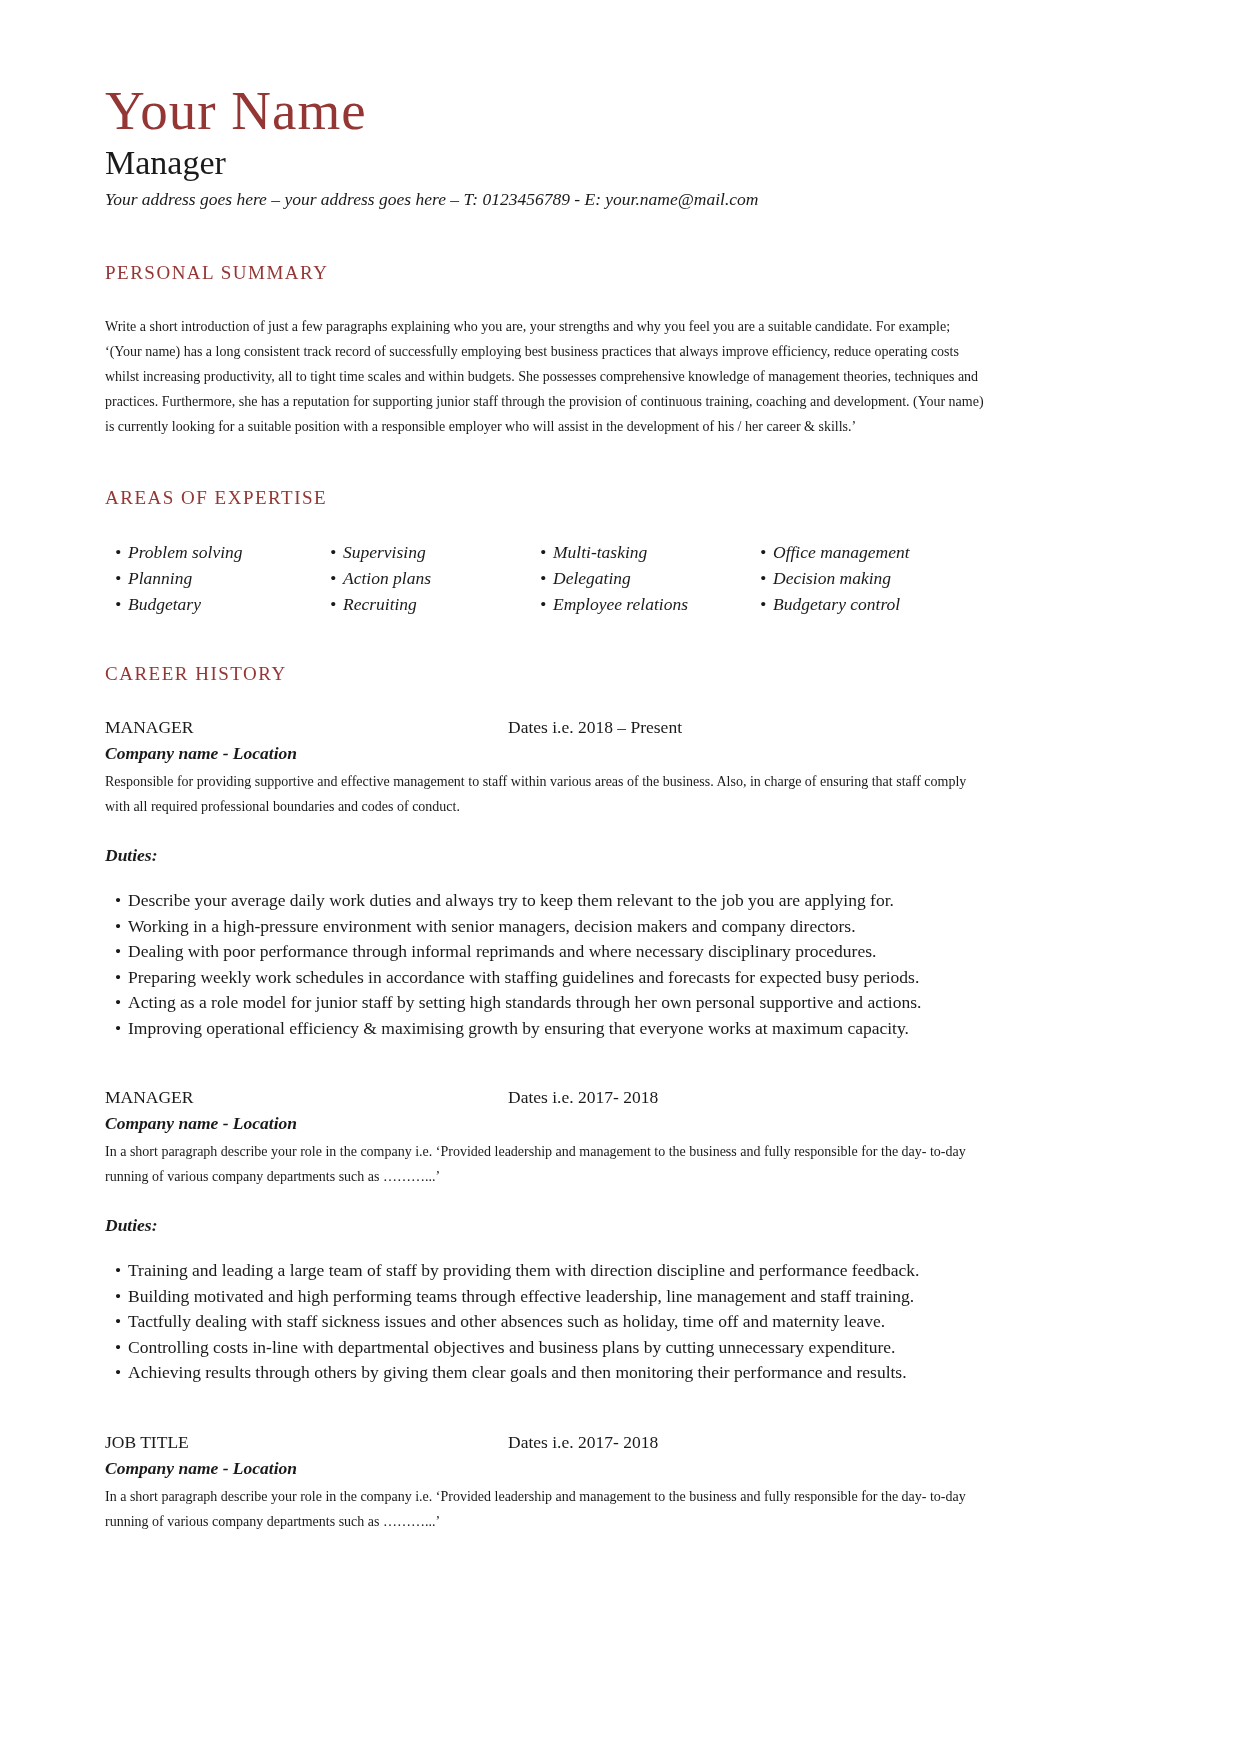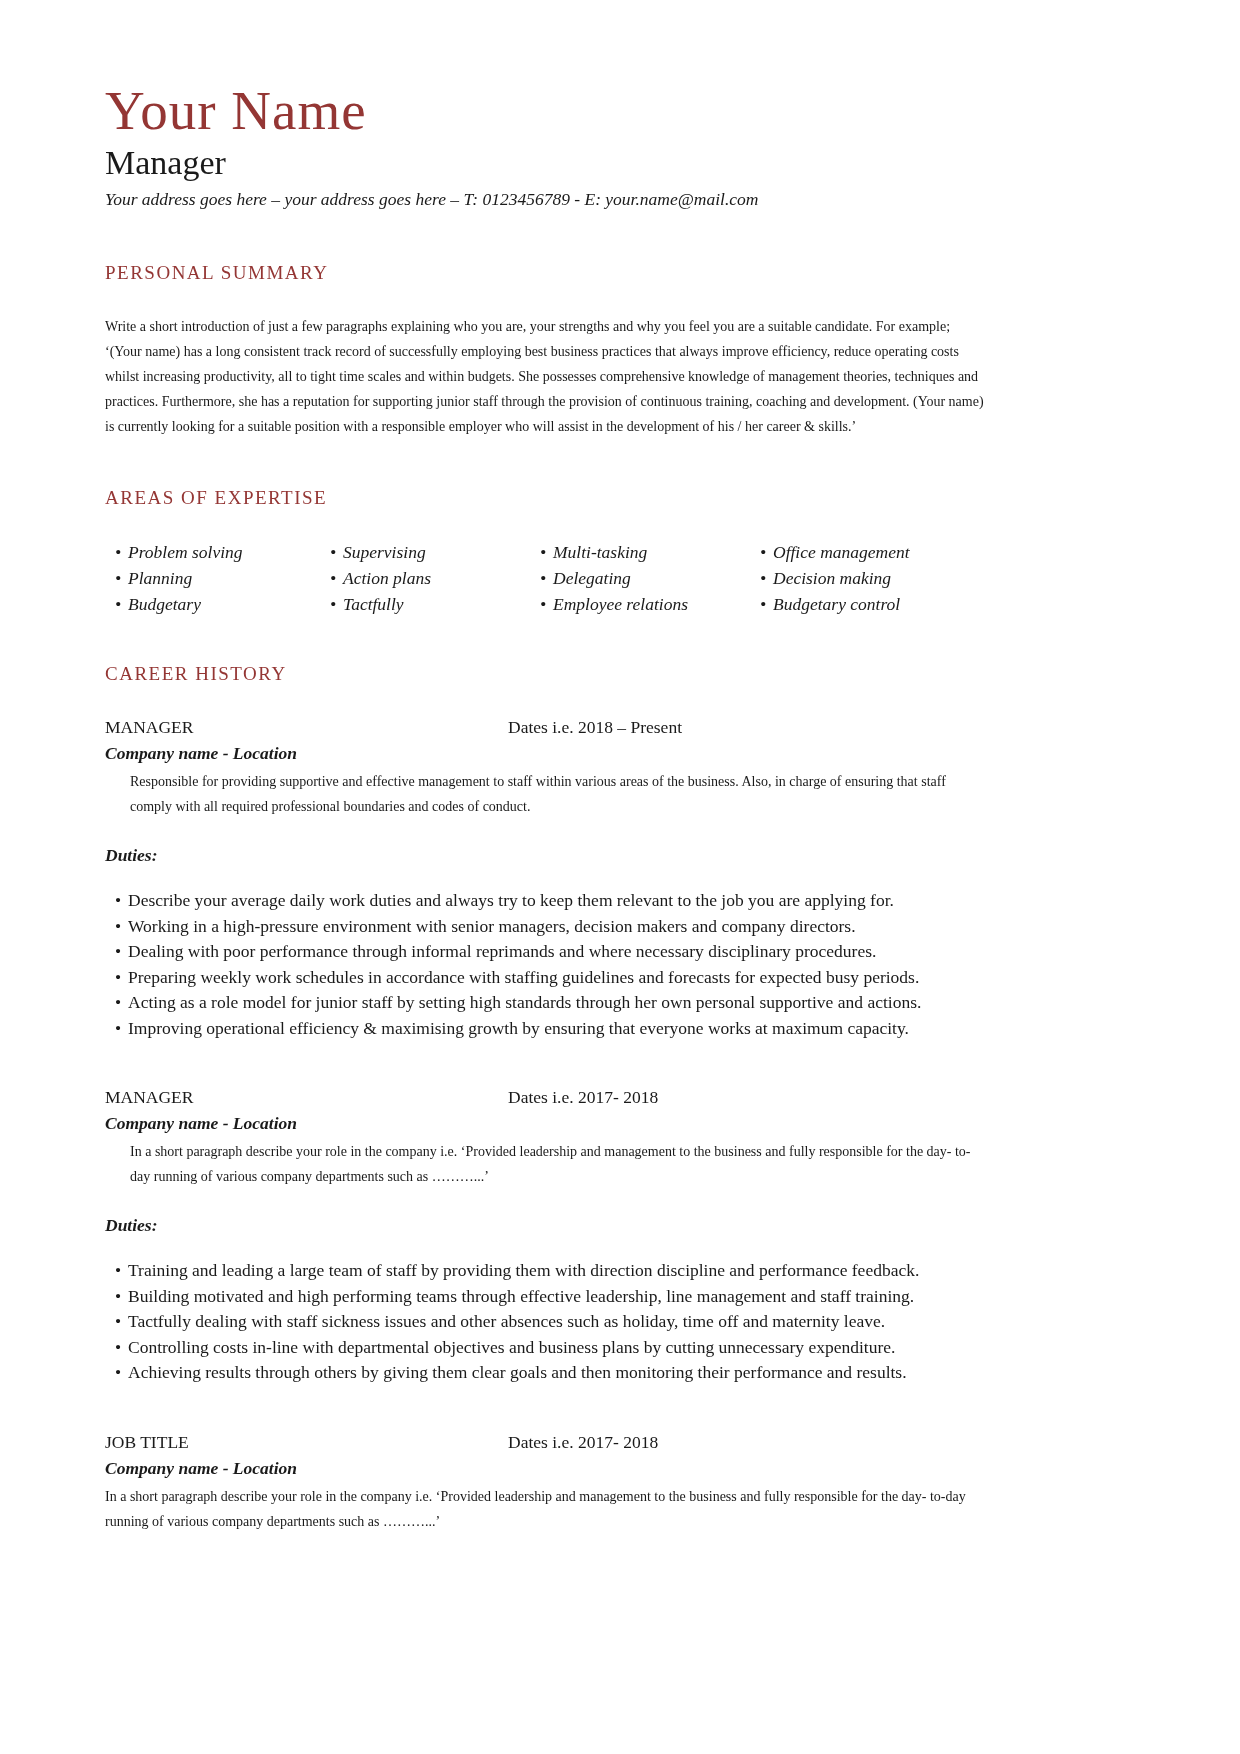--- a/index.html
+++ b/index.html
@@ -88,21 +88,21 @@
   }
   .job-title { flex:0 0 403px; }
   .job-dates { flex:1; }
   .job-company {
     font-size:17.5px;
     font-weight:bold;
     font-style:italic;
     margin:1px 0 3px 0;
     line-height:25px;
   }
-  .job-desc { margin-bottom:26px;margin-left:25px; }
+  .job-desc { margin-bottom:26px; }
   .duties-label {
     font-size:17.5px;
     font-weight:bold;
     font-style:italic;
     margin:20px 0 22px 0;
   }
   .duties {
     list-style:none;
     margin:0 0 44px 0;
     padding:0 0 0 10px;
@@ -129,21 +129,21 @@
     <h3 class="sec-heading">AREAS OF EXPERTISE</h3>
     <div class="exp-grid">
       <ul class="exp-col">
         <li class="bullet">Problem solving</li>
         <li class="bullet">Planning</li>
         <li class="bullet">Budgetary</li>
       </ul>
       <ul class="exp-col">
         <li class="bullet">Supervising</li>
         <li class="bullet">Action plans</li>
-        <li class="bullet">Tactfully</li>
+        <li class="bullet">Recruiting</li>
       </ul>
       <ul class="exp-col">
         <li class="bullet">Multi-tasking</li>
         <li class="bullet">Delegating</li>
         <li class="bullet">Employee relations</li>
       </ul>
       <ul class="exp-col">
         <li class="bullet">Office management</li>
         <li class="bullet">Decision making</li>
         <li class="bullet">Budgetary control</li>

